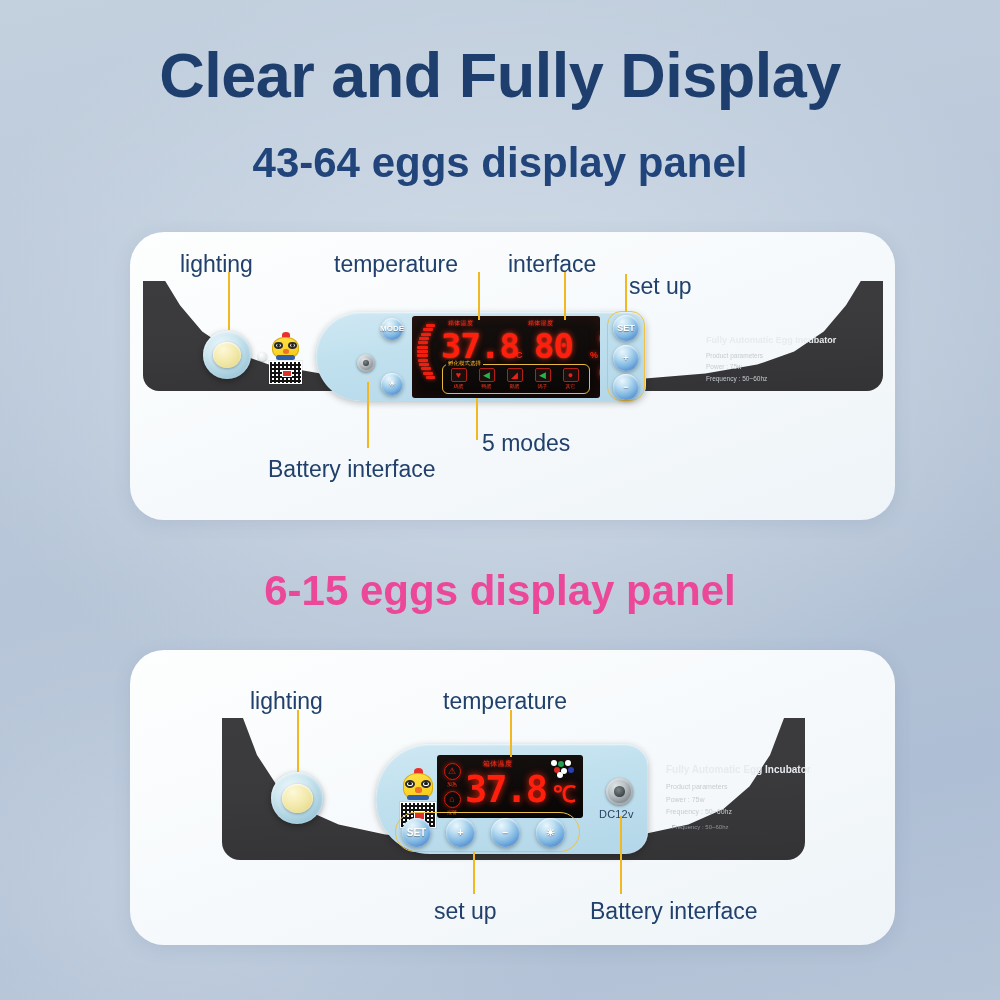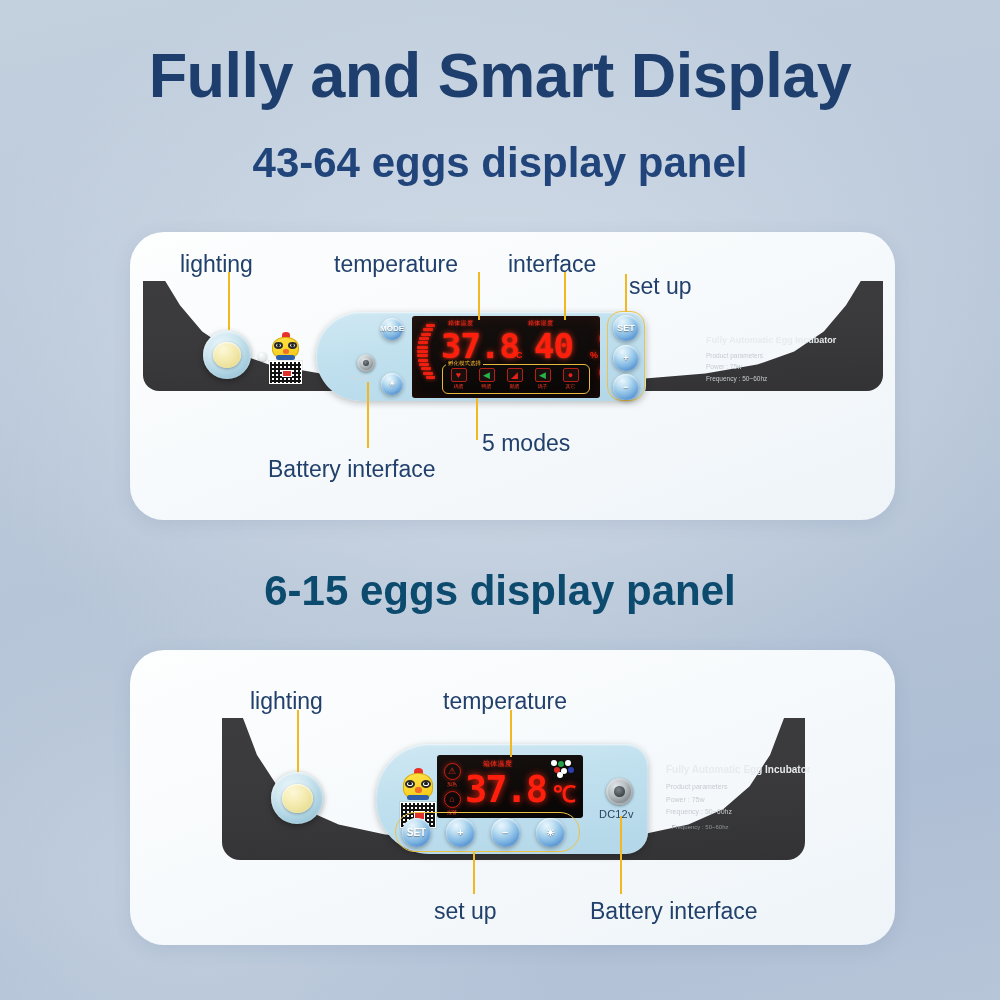--- a/index.html
+++ b/index.html
@@ -39,21 +39,21 @@
     color: #21457a;
     line-height: 1;
   }
   .title-sub-2 {
     position: absolute;
     left: 0; right: 0;
     top: 570px;
     text-align: center;
     font-size: 42px;
     font-weight: bold;
-    color: #0c4a6e;
+    color: #ec4899;
     line-height: 1;
   }
 
   
   .card {
     position: absolute;
     background: linear-gradient(160deg, #fdfefe 0%, #f7fafc 45%, #eef4f8 100%);
     border-radius: 34px;
     box-shadow: 0 4px 18px rgba(70,95,130,0.13);
   }
@@ -395,21 +395,21 @@
   }
   .leader {
     position: absolute;
     width: 1.6px;
     background: #f2b81f;
   }
 </style>
 </head>
 <body>
 
-<div class="title-main">Fully and Smart Display</div>
+<div class="title-main">Clear and Fully Display</div>
 <div class="title-sub-1">43-64 eggs display panel</div>
 <div class="title-sub-2">6-15 eggs display panel</div>
 
 <div class="card" id="card-1"></div>
 
 <div class="lid" id="lid-1"></div>
 
 <div class="knob" id="knob-1">
   <div class="knob-inner"></div>
 </div>
@@ -453,21 +453,21 @@
       <i style="top: 34.6667px; left: 1px; width: 10.3333px; height: 3px;"></i>
       <i style="top: 39px; left: 2.25px; width: 10px; height: 3px;"></i>
       <i style="top: 43.3333px; left: 4px; width: 9.66667px; height: 3px;"></i>
       <i style="top: 47.6667px; left: 6.25px; width: 9.33333px; height: 3px;"></i>
       <i style="top: 52px; left: 9px; width: 9px; height: 3px;"></i>
     </div>
 
   <div class="digits" id="temp-val-1">37.8</div>
   <div class="unit" id="unit-c-1">C</div>
 
-  <div class="digits" id="hum-val-1">40</div>
+  <div class="digits" id="hum-val-1">80</div>
   <div class="unit" id="unit-p-1">%</div>
 
   <div id="mode-strip-1">
       <div class="mode-cell" style="left: 3px;">
         <div class="mode-box">
           <span class="mode-glyph" style="color: rgb(232, 34, 26);">♥</span>
         </div>
         <div class="mode-cn">鸡蛋</div>
       </div>
       <div class="mode-cell" style="left: 31px;">

